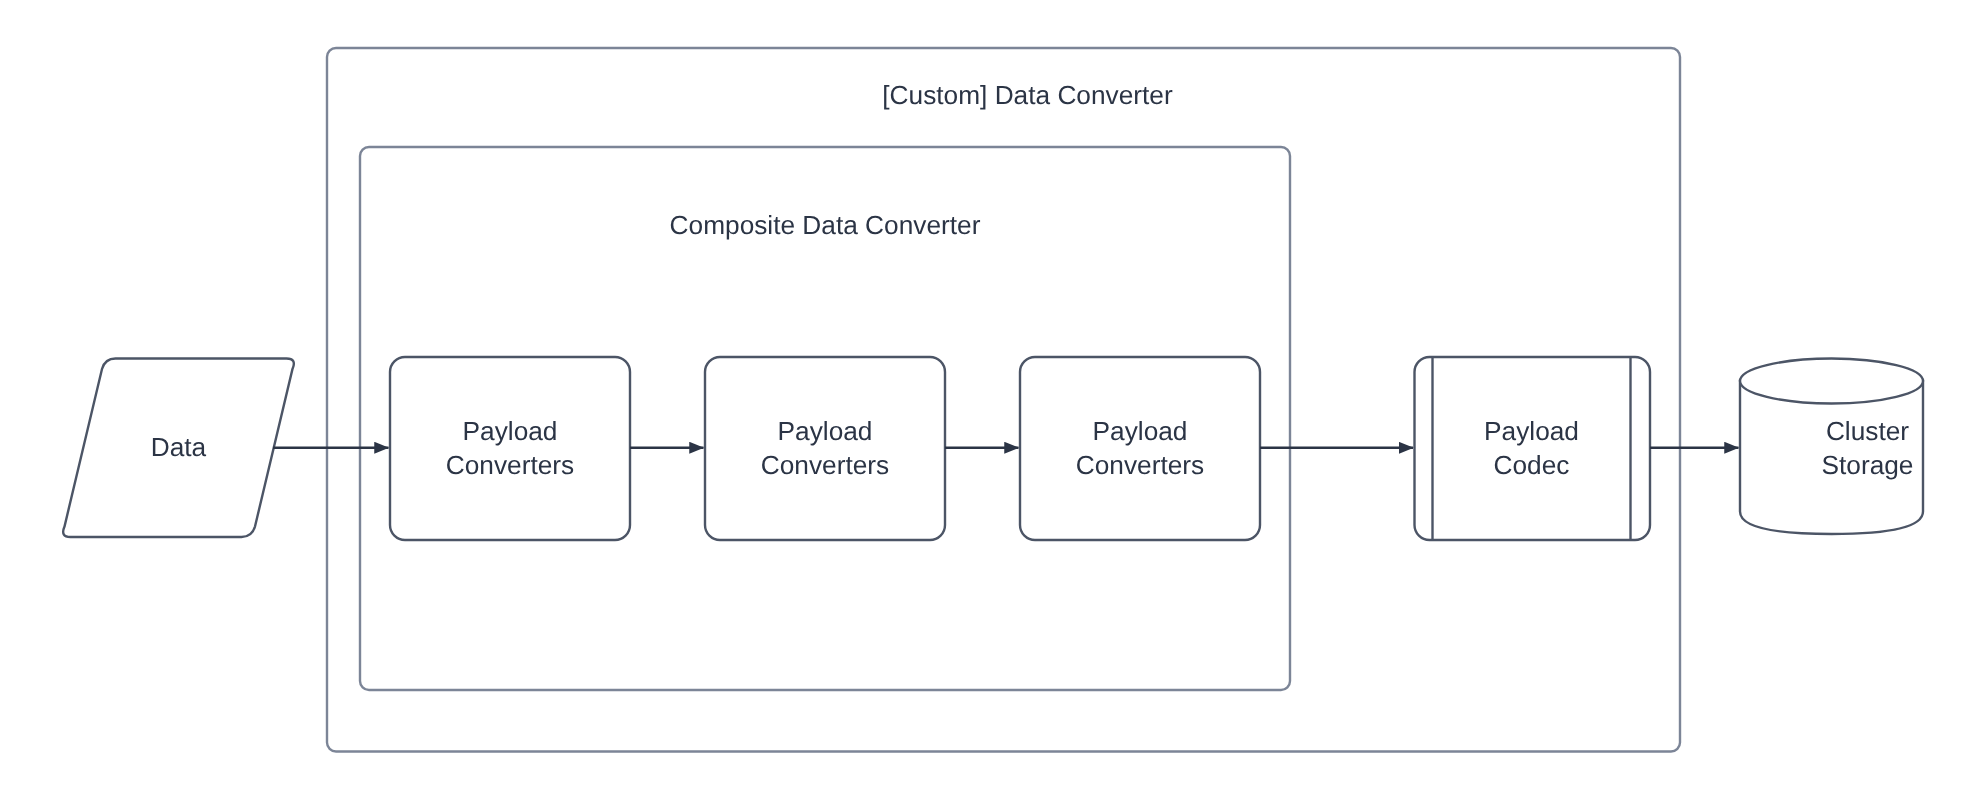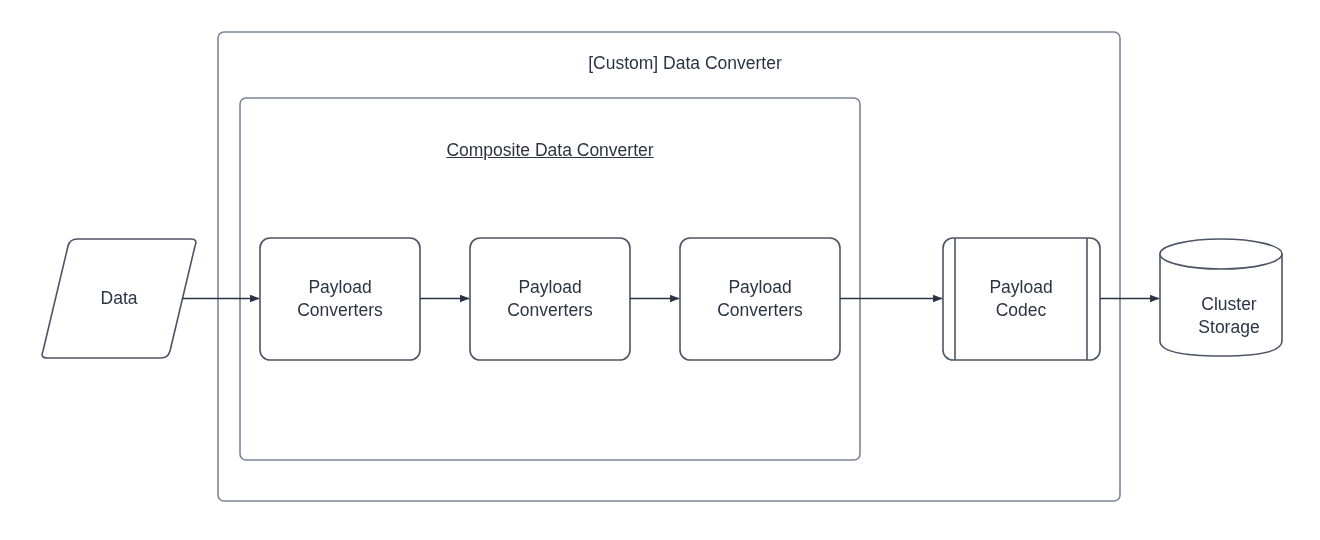--- a/index.html
+++ b/index.html
@@ -41,28 +41,28 @@
   }
   .container-title {
     position: absolute;
     text-align: center;
     font-size: 17.5px;
     line-height: 23px;
     color: #2b3445;
   }
   
   #outer-container-title { left: 218px; top: 52px; width: 902px; margin-left: 16px; }
-  #inner-container-title { left: 240px; top: 139px; width: 620px; text-decoration: underline; }
+  #inner-container-title { left: 240px; top: 139px; width: 620px; }
 
   #input-label            { left: 40px;  top: 239px; width: 158px; height: 119px; }
   #payload-converter-1-label { left: 260px; top: 238px; width: 160px; height: 122px; }
   #payload-converter-2-label { left: 470px; top: 238px; width: 160px; height: 122px; }
   #payload-converter-3-label { left: 680px; top: 238px; width: 160px; height: 122px; }
   #payload-codec-label    { left: 955px; top: 238px; width: 132px; height: 122px; }
-  #cluster-storage-label  { left: 1160px; top: 263px; width: 138px; height: 105px; }
+  #cluster-storage-label  { left: 1160px; top: 246px; width: 138px; height: 105px; padding-left: 16px; }
 </style>
 </head>
 <body>
 
 <div id="diagram-root">
 
   <svg id="diagram-svg" viewBox="0 0 1320 540">
     <defs>
       <marker id="arrowhead" markerWidth="10" markerHeight="8" refX="9.5" refY="4" orient="auto" markerUnits="userSpaceOnUse">
         <path d="M 0 0 L 10 4 L 0 8 z" fill="#2b3445"></path>

